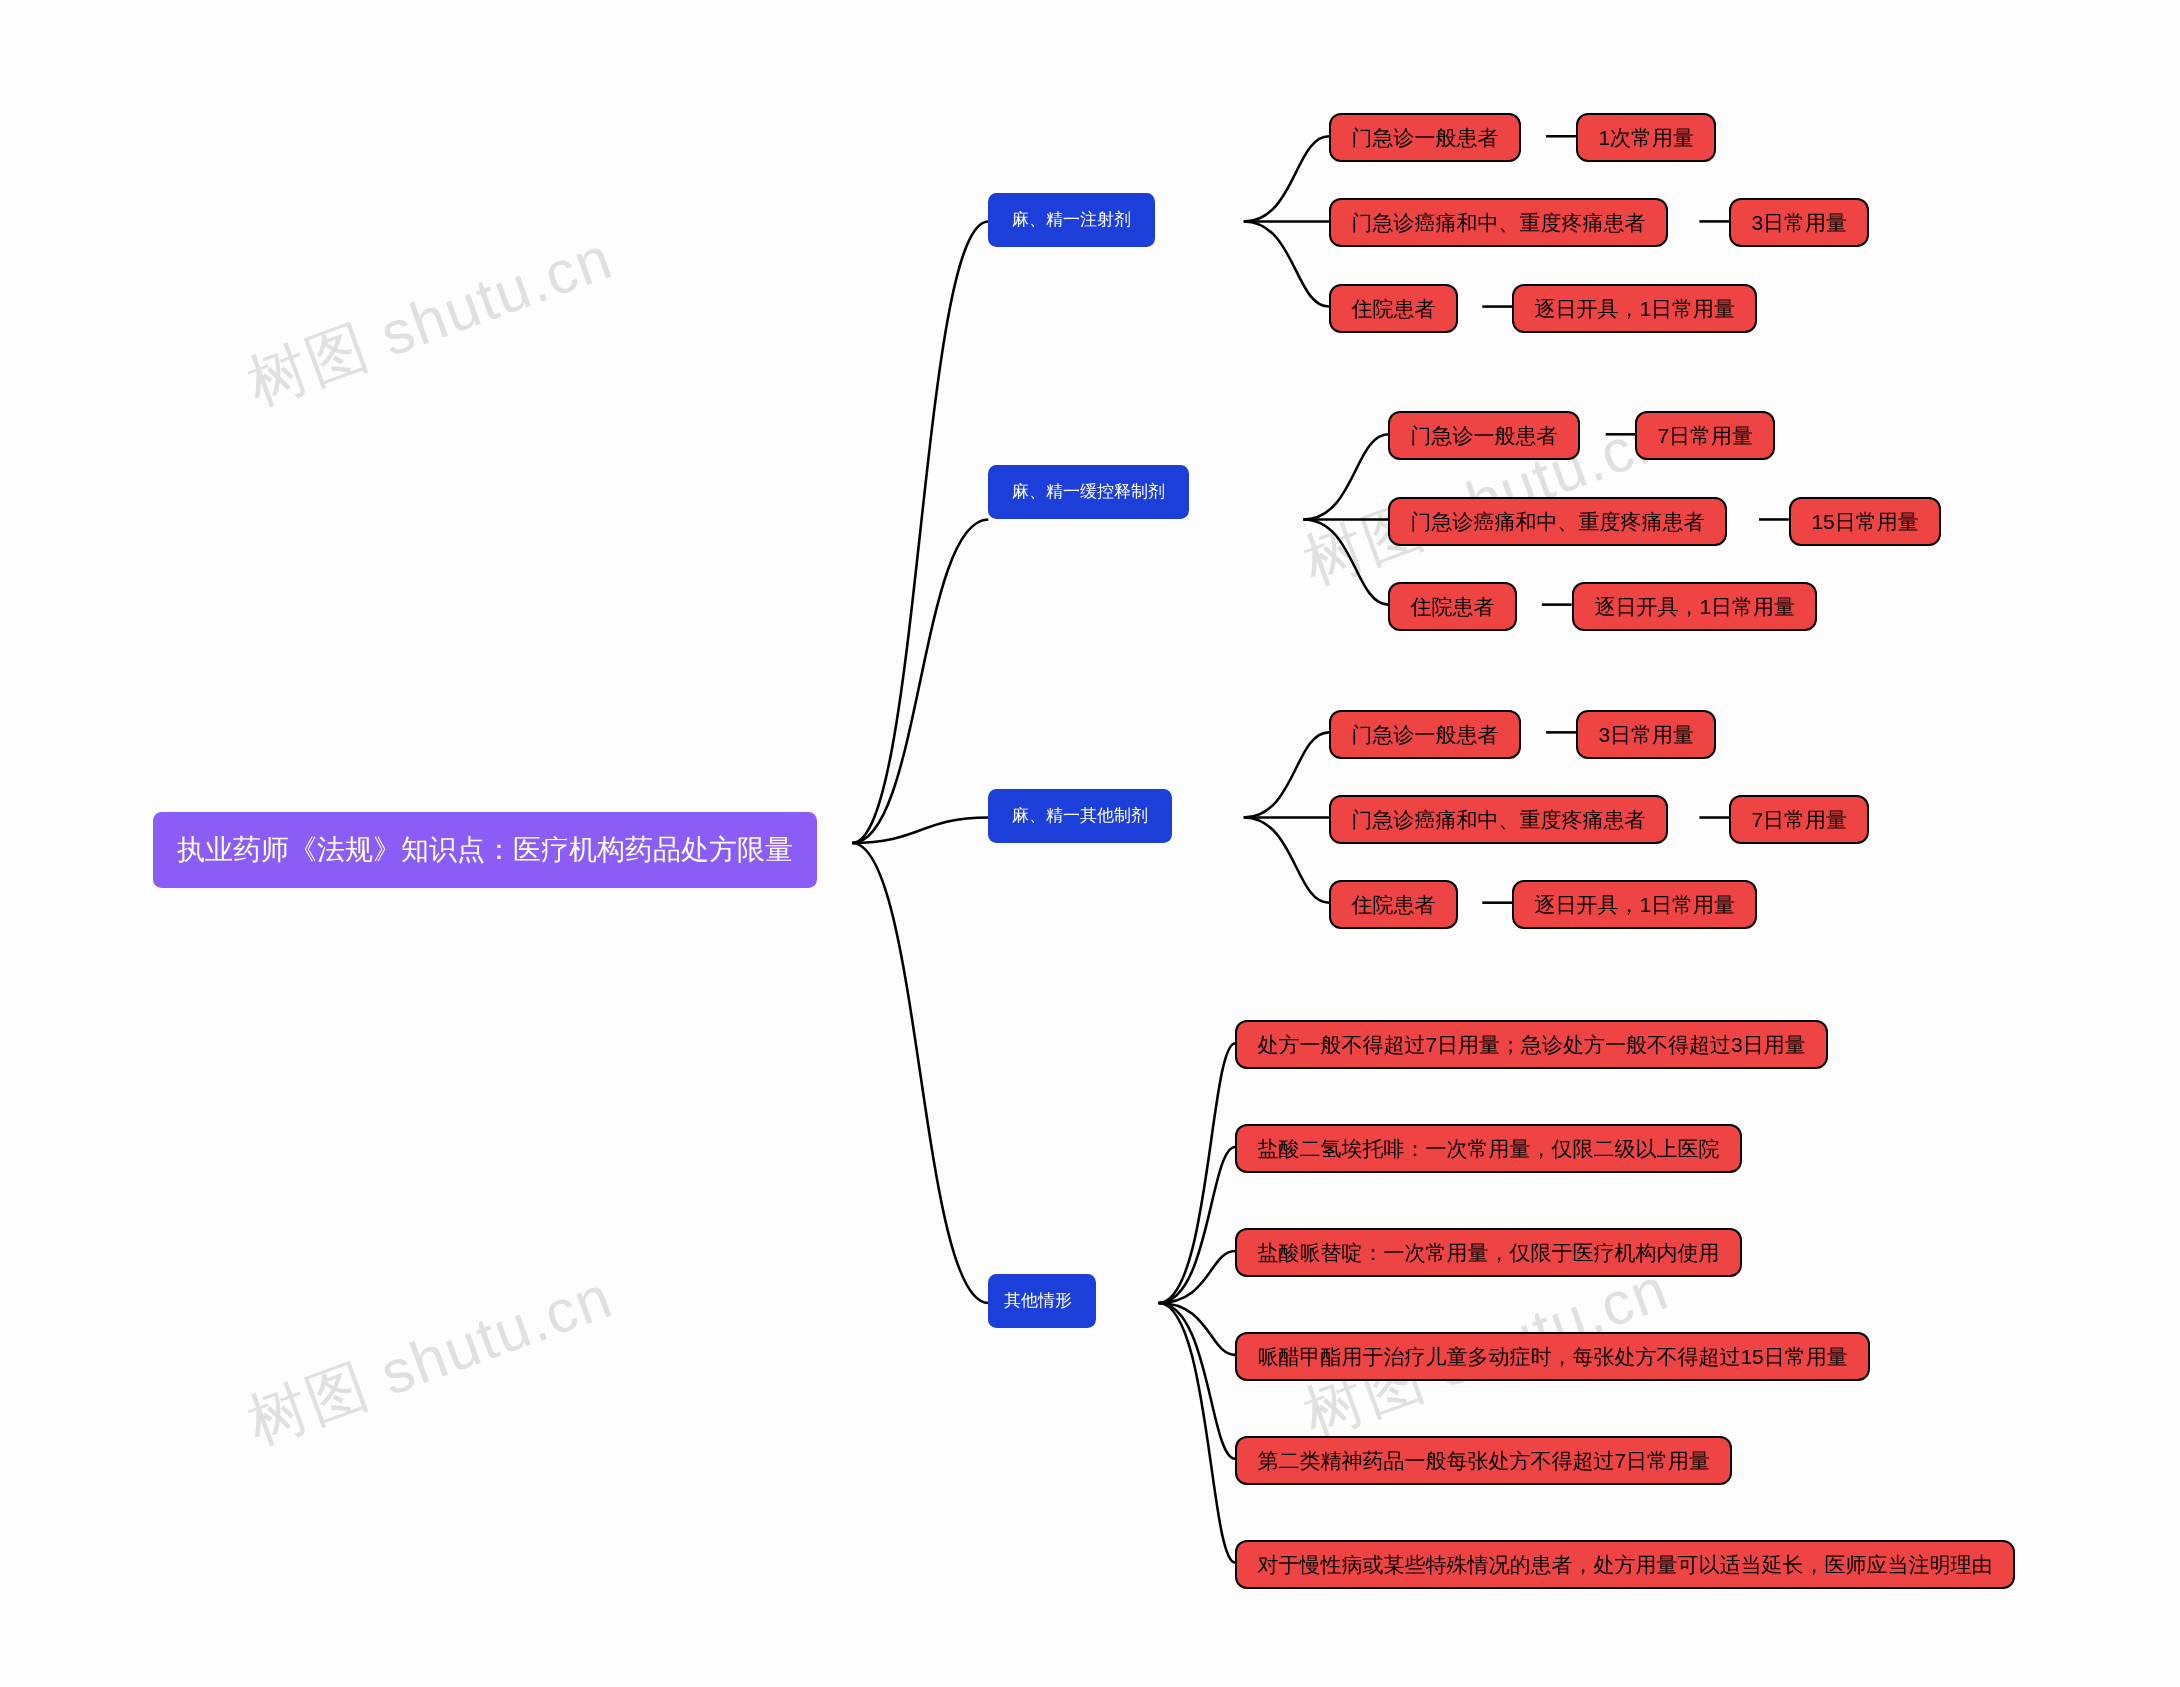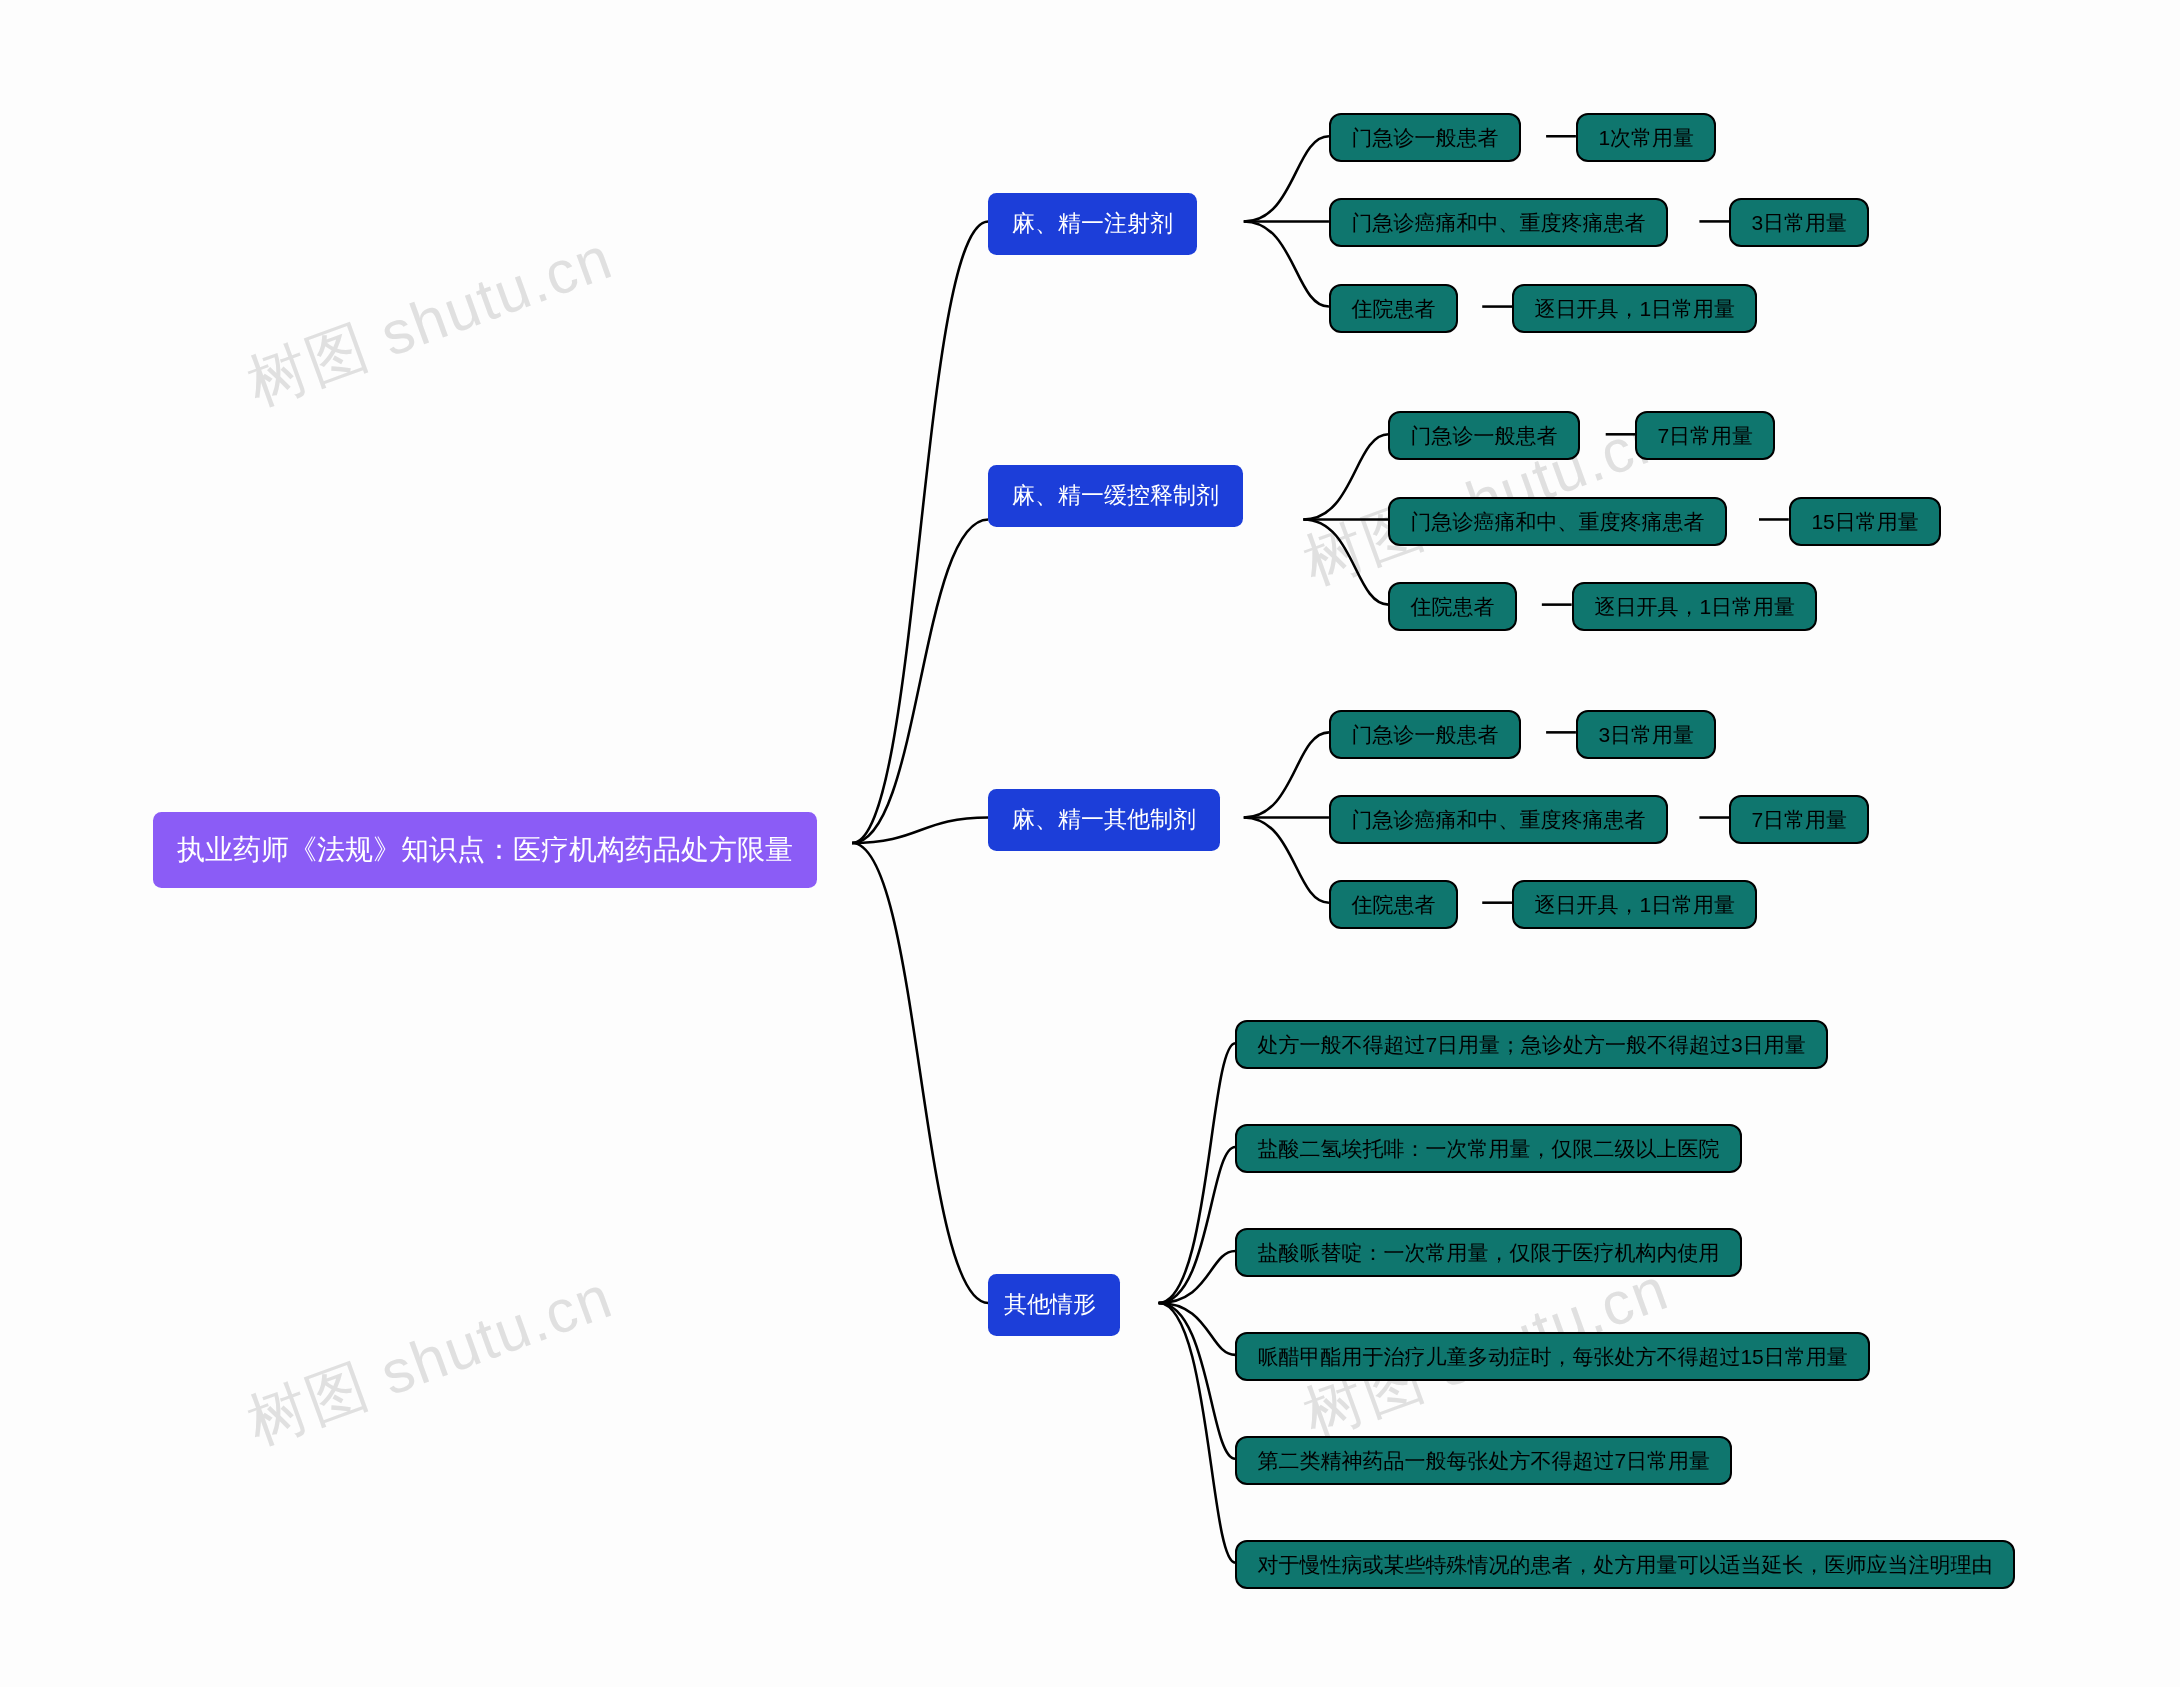--- a/index.html
+++ b/index.html
@@ -1,21 +1,21 @@
 <!DOCTYPE html>
 <html style="font-size:13.6px"><head>
 <meta charset="utf-8">
 <style>
   * { margin: 0; padding: 0; box-sizing: border-box; }
   html, body { width: 2181px; height: 1687px; background: #fdfdfd; font-family: "Microsoft YaHei", "PingFang SC", sans-serif; position: relative; overflow: hidden; }
   svg.connectors { position: absolute; top: 0; left: 0; width: 2181px; height: 1687px; pointer-events: none; }
   .node { position: absolute; display: flex; align-items: center; justify-content: center; white-space: nowrap; }
   .node-root { background: #8b5cf6; color: #fff; border-radius: 8.5px; font-size: 28px; padding: 19px 24px; }
-  .node-cat { background: #1c3ed9; color: #fff; border-radius: 8.5px; font-size: 23px; padding: 15.3px 24px; }
-  .node-leaf { background: #0f766e; color: #000; border: 2.6px solid #000; border-radius: 12px; font-size: 21px; padding: 8.5px 20.4px; }
+  .node-cat { background: #1c3ed9; color: #fff; border-radius: 8.5px; font-size: 17px; padding: 15.3px 24px; }
+  .node-leaf { background: #ef4444; color: #000; border: 2.6px solid #000; border-radius: 12px; font-size: 21px; padding: 8.5px 20.4px; }
   .watermark { position: absolute; color: #e0e0e0; font-size: 60px; font-weight: 500; transform: rotate(-20deg); font-family: "Microsoft YaHei", sans-serif; pointer-events: none; user-select: none; letter-spacing: 1.7px; }
 </style>
 </head>
 <body>
 
 <div class="watermark" style="left:239px; top:281px;">树图 shutu.cn</div>
 <div class="watermark" style="left:1295px; top:460px;">树图 shutu.cn</div>
 <div class="watermark" style="left:239px; top:1320px;">树图 shutu.cn</div>
 <div class="watermark" style="left:1295px; top:1312px;">树图 shutu.cn</div>
 

